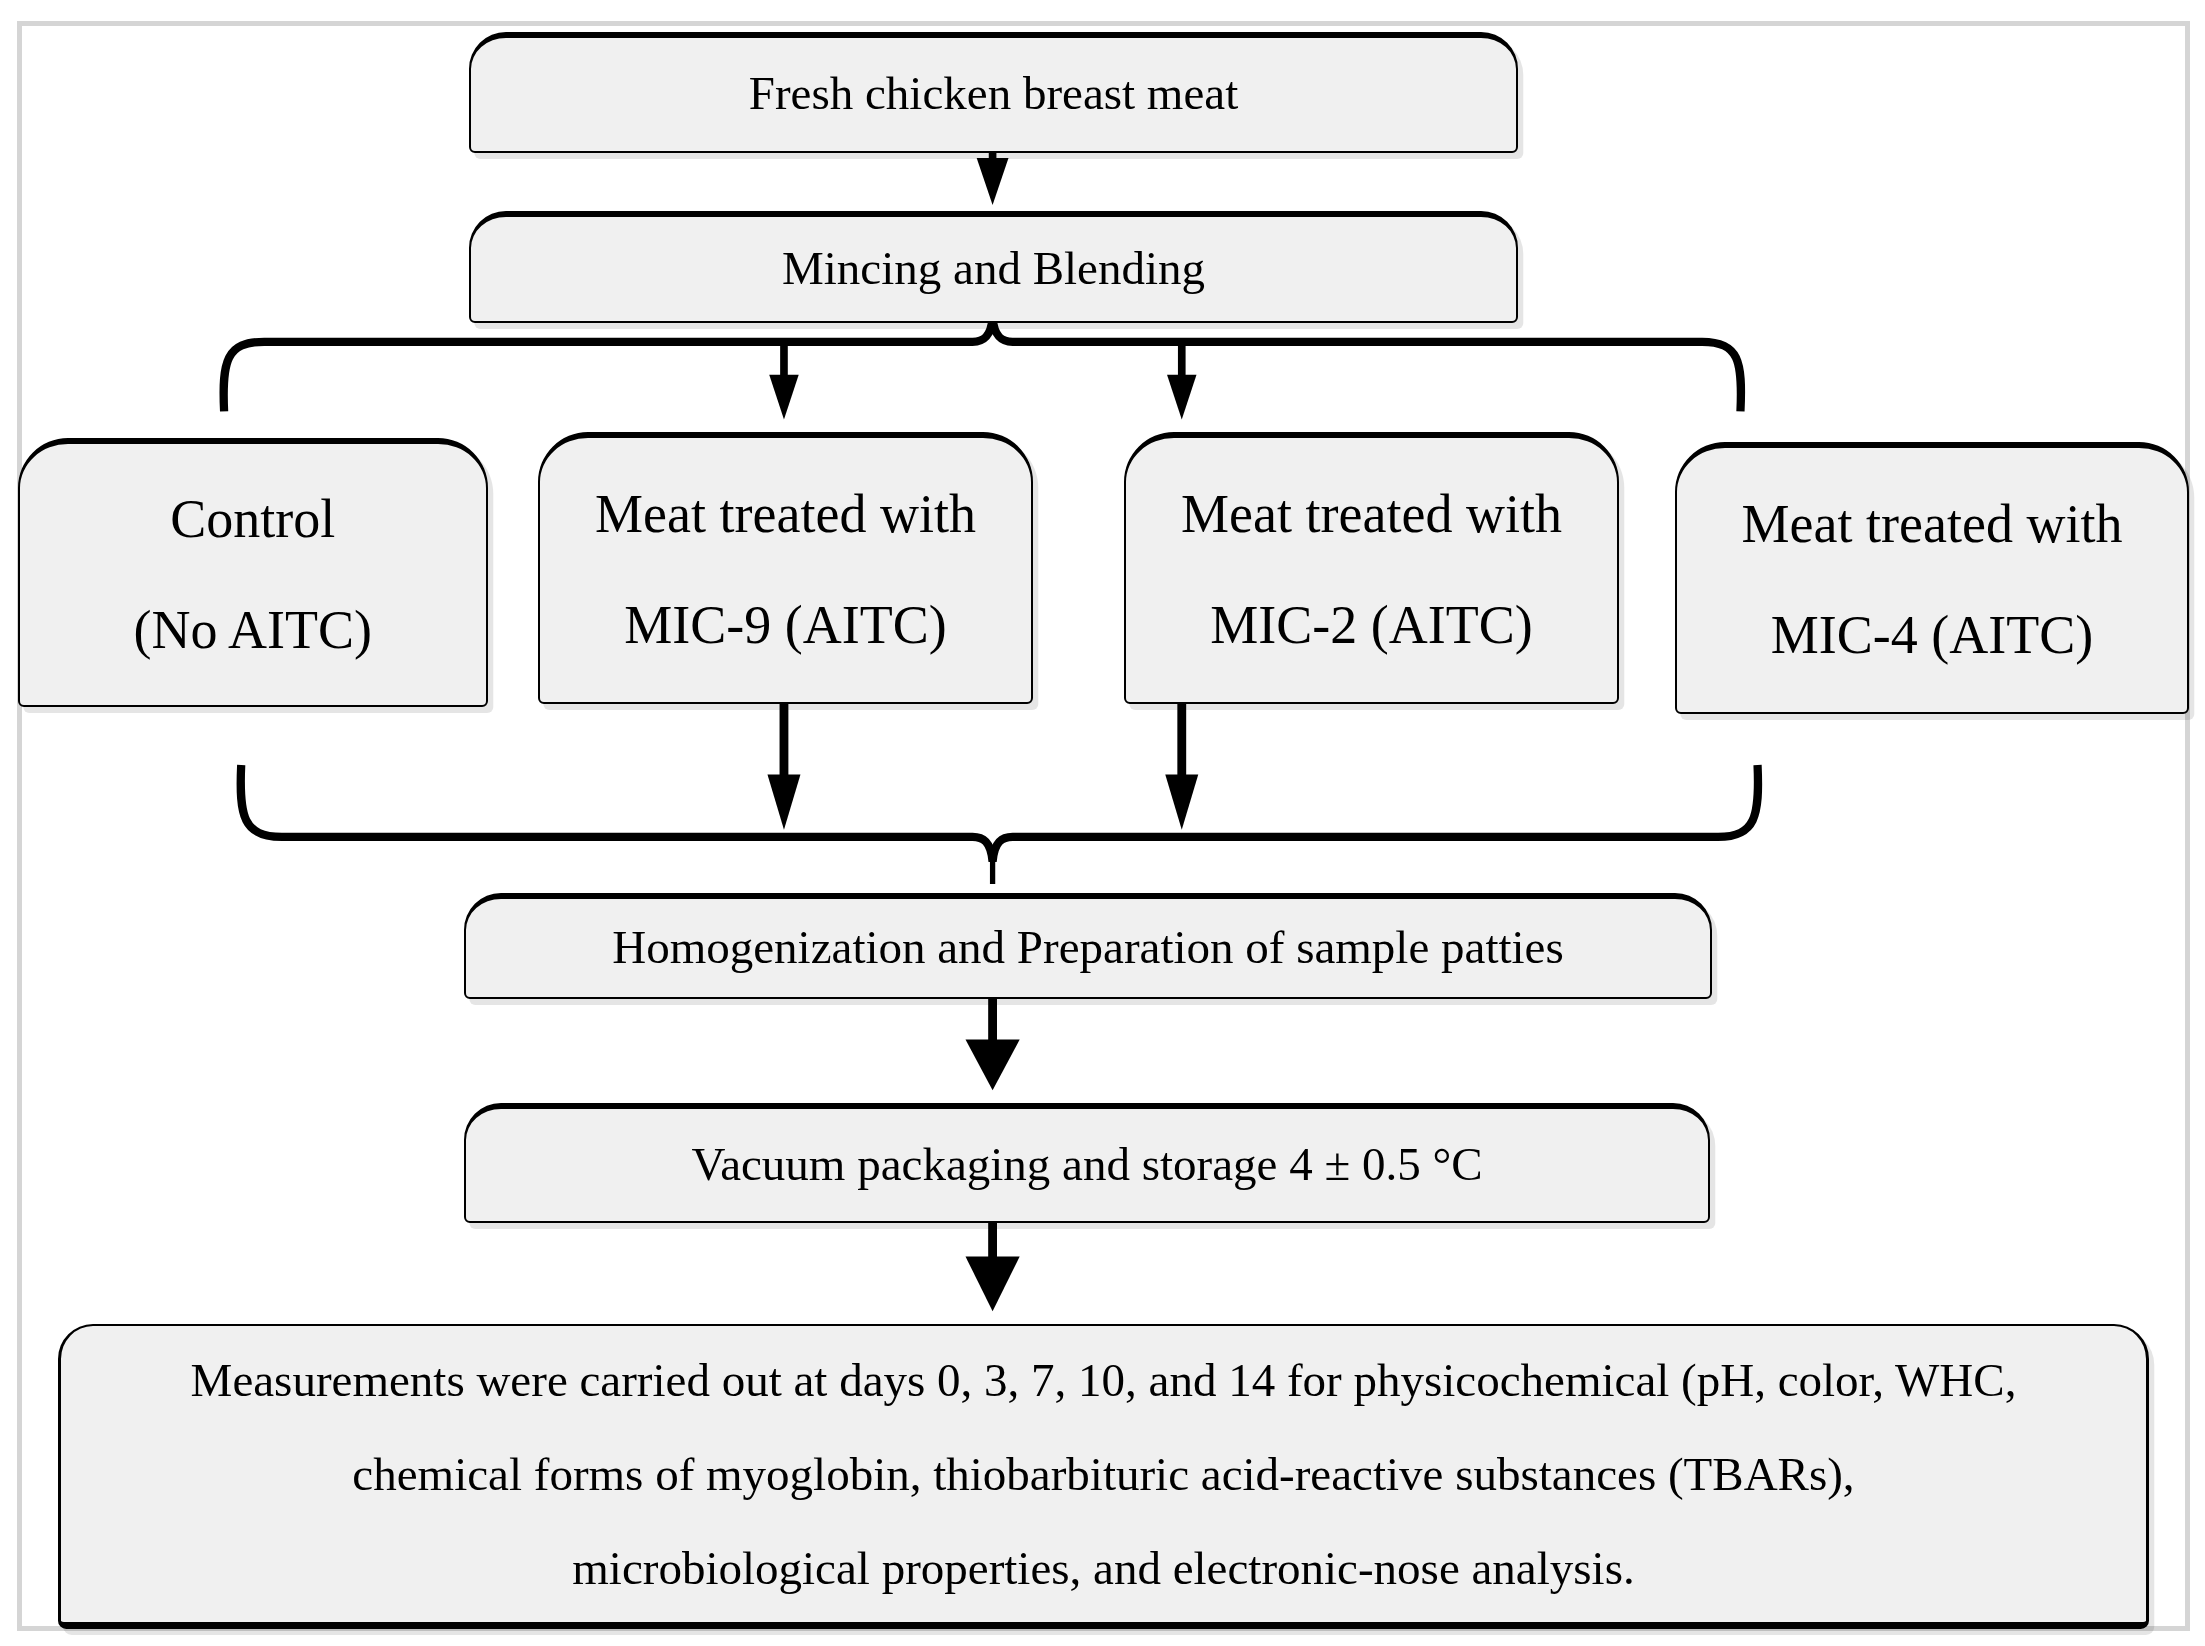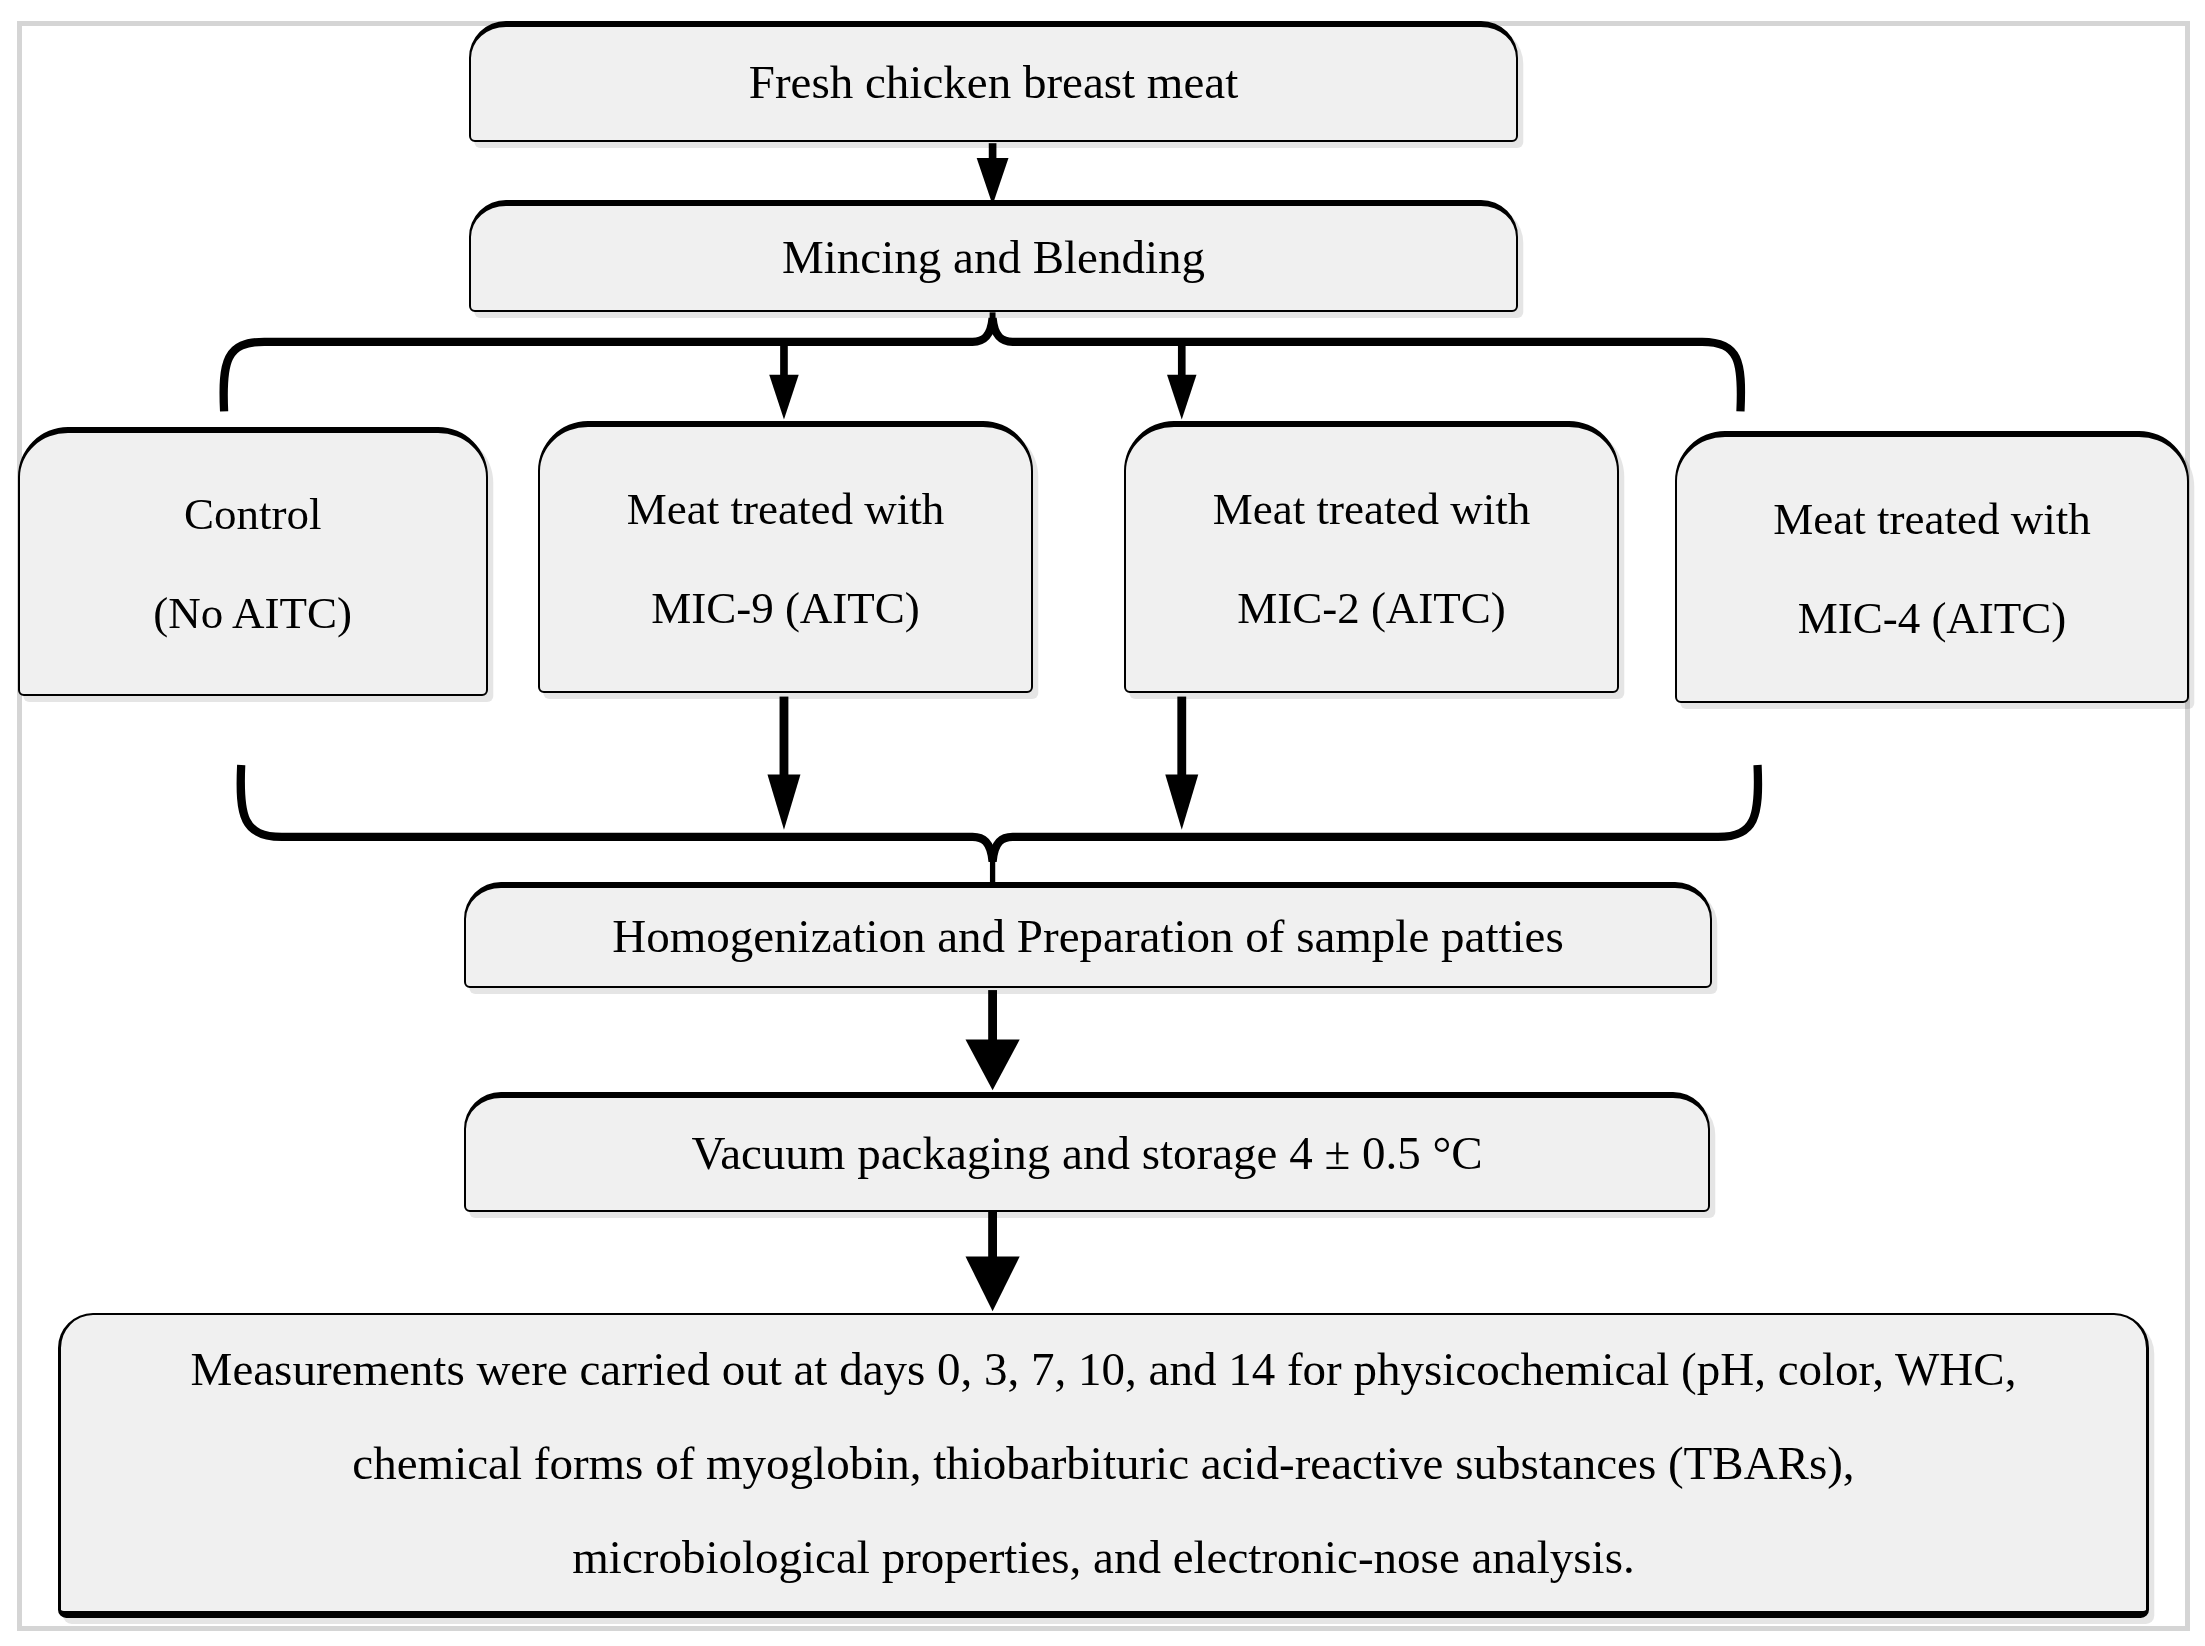--- a/index.html
+++ b/index.html
@@ -37,29 +37,30 @@
     border-top-width:6.5px;
     border-radius:37px 37px 5.9px 5.9px;
     display:flex;
     flex-direction:column;
     align-items:center;
     justify-content:center;
     text-align:center;
     font-size:47px;
     line-height:1.35;
     box-shadow:5.3px 5.9px 0 rgba(0,0,0,0.10);
+    margin-top:11px;
   }
   .box .bline{white-space:nowrap;}
   
   .b-fresh   {left:469px;  top:20.6px;   width:1049px; height:121px;}
   .b-mincing {left:469px;  top:200px;  width:1049px; height:112px;}
   .b-homog   {left:464px;  top:882px; width:1248px; height:106px;}
   .b-vacuum  {left:464px;  top:1092px; width:1246px; height:120px;}
   
-  .branch{font-size:45px;row-gap:38px;border-radius:50px 50px 5.9px 5.9px;}
+  .branch{font-size:54px;row-gap:38px;border-radius:50px 50px 5.9px 5.9px;}
   .b-control {left:17.7px;   top:427px;  width:470px;  height:269px;}
   .b-mic1    {left:538px;  top:421px;  width:495px;  height:272px;}
   .b-mic2    {left:1124px; top:421px;  width:495px;  height:272px;}
   .b-mic4    {left:1675px; top:431px;  width:514px;  height:272px;}
   
   .b-meas{
     left:58px; top:1313px; width:2091px; height:305px;
     border-width:2.9px 3.5px 7.7px 3.5px;
     border-radius:35px 35px 8.3px 8.3px;
     row-gap:0;

